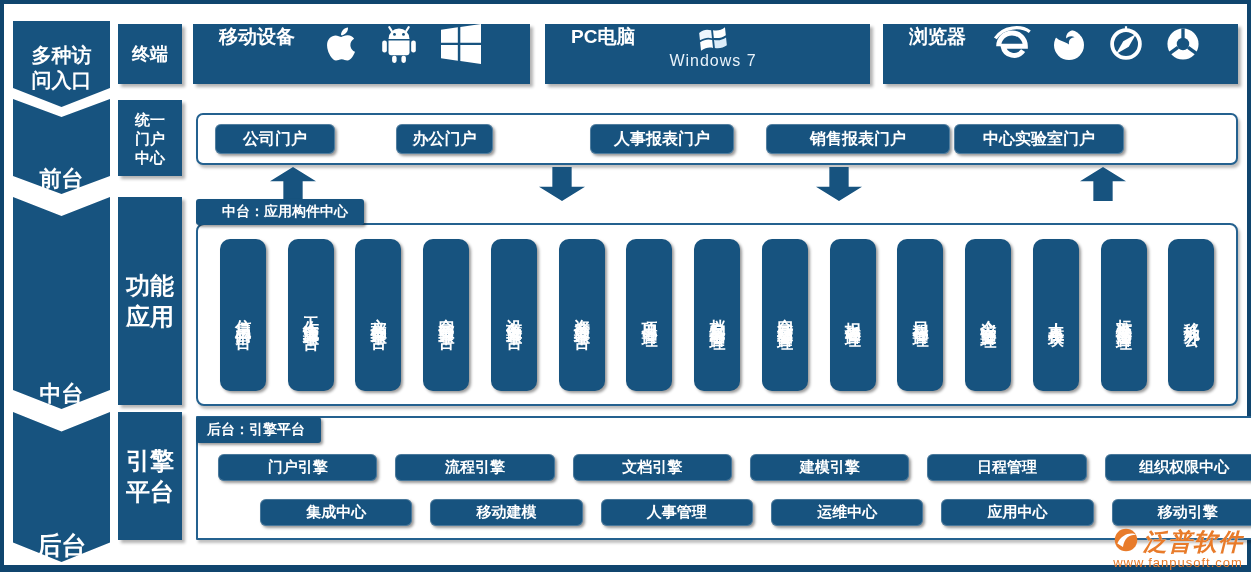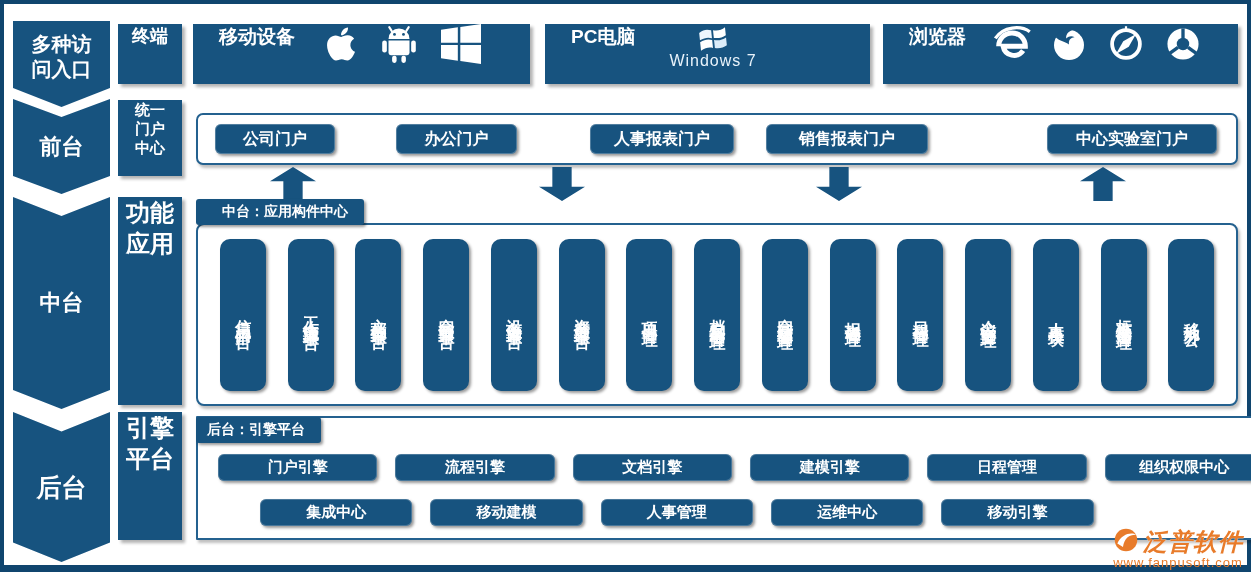--- a/index.html
+++ b/index.html
@@ -7,34 +7,34 @@
     width:1251px;height:572px;position:relative;overflow:hidden;
     background:#ffffff;
     font-family:"Liberation Sans", sans-serif;
   }
   .frame{
     position:absolute;inset:0;box-sizing:border-box;background:#fff;
     border:4px solid #10456e;border-bottom-width:7px;
   }
   
   .chev{position:absolute;left:13px;width:97px;background:#17537f;
-    display:flex;flex-direction:column;align-items:center;justify-content:center;
+    display:flex;flex-direction:column;align-items:center;justify-content:flex-end;
     color:#fff;font-weight:bold;filter:drop-shadow(3px 3px 2px rgba(0,0,0,.35));}
   .banner-access{top:21px;height:86px;
     clip-path:polygon(0 0,100% 0,100% 78%,50% 100%,0 78%);
     font-size:20px;line-height:25px;padding-bottom:14px;box-sizing:border-box;}
   .chev-front{top:99px;height:95px;font-size:22px;
     clip-path:polygon(0 0,50% 19%,100% 0,100% 81%,50% 100%,0 81%);}
   .chev-middle{top:197px;height:212px;font-size:22px;
     clip-path:polygon(0 0,50% 9%,100% 0,100% 91%,50% 100%,0 91%);}
   .chev-back{top:412px;height:150px;font-size:25px;
     clip-path:polygon(0 0,50% 13%,100% 0,100% 87%,50% 100%,0 87%);}
   
   .subbox{position:absolute;left:118px;width:64px;background:#17537f;color:#fff;
-    display:flex;flex-direction:column;align-items:center;justify-content:flex-start;
+    display:flex;flex-direction:column;align-items:center;justify-content:center;
     font-weight:bold;box-shadow:3px 3px 3px rgba(0,0,0,.3);}
   .sub-terminal{top:24px;height:60px;font-size:18px;}
   .sub-portal{top:100px;height:76px;font-size:15px;line-height:19px;}
   .sub-func{top:197px;height:208px;font-size:24px;line-height:31px;}
   .sub-engine{top:412px;height:128px;font-size:24px;line-height:31px;}
   
   .tgroup{position:absolute;top:24px;height:60px;background:#17537f;color:#fff;
     display:flex;align-items:flex-start;box-shadow:3px 3px 3px rgba(0,0,0,.3);}
   .tg-mobile{left:193px;width:337px;}
   .tg-pc{left:545px;width:325px;}
@@ -45,23 +45,23 @@
   .win7{display:flex;flex-direction:column;align-items:center;margin-left:34px;}
   .win7-caption{font-size:16px;color:#e9f3fb;margin-top:-2px;letter-spacing:1px;}
   
   .portal-wrap{position:absolute;left:196px;top:113px;width:1042px;height:52px;
     box-sizing:border-box;background:#fff;border:2px solid #24618f;border-radius:7px;
     box-shadow:2px 3px 3px rgba(0,0,0,.25);}
   .pbtn{position:absolute;top:124px;height:30px;background:#17537f;color:#fff;
     border:none;border-radius:6px;font-family:inherit;font-size:16px;font-weight:bold;
     box-shadow:2px 2px 3px rgba(0,0,0,.4), inset 0 0 0 1px rgba(255,255,255,.25);
     display:flex;align-items:center;justify-content:center;cursor:pointer;}
-  .pb0{left:215px;width:120px;} .pb1{left:396px;width:121px;}
-  .pb2{left:590px;width:144px;} .pb3{left:766px;width:162px;}
-  .pb4{left:1047px;width:170px;}
+  .pb0{left:215px;width:120px;} .pb1{left:396px;width:97px;}
+  .pb2{left:590px;width:144px;} .pb3{left:766px;width:184px;}
+  .pb4{left:954px;width:170px;}
   
   .arrow{position:absolute;top:167px;width:46px;height:34px;background:#17537f;}
   .arrow.up{clip-path:polygon(50% 0,100% 42%,71% 42%,71% 100%,29% 100%,29% 42%,0 42%);}
   .arrow.down{clip-path:polygon(50% 100%,100% 58%,71% 58%,71% 0,29% 0,29% 58%,0 58%);}
   .ar0{left:270px;} .ar1{left:539px;} .ar2{left:816px;} .ar3{left:1080px;}
   
   .tab{position:absolute;background:#17537f;color:#fff;font-size:14px;font-weight:bold;
     padding:4px 16px 4px 11px;border-radius:3px;z-index:3;
     box-shadow:2px 2px 3px rgba(0,0,0,.4);white-space:nowrap;}
   .tab-middle{left:196px;top:199px;padding-left:26px;}
@@ -253,20 +253,21 @@
     <button class="ebtn">文档引擎</button>
     <button class="ebtn">建模引擎</button>
     <button class="ebtn">日程管理</button>
     <button class="ebtn">组织权限中心</button>
   </div>
   <div class="erow erow2">
     <button class="ebtn">集成中心</button>
     <button class="ebtn">移动建模</button>
     <button class="ebtn">人事管理</button>
     <button class="ebtn">运维中心</button>
+    <button class="ebtn">应用中心</button>
     <button class="ebtn">移动引擎</button>
   </div>
 </div>
 <div class="tab tab-back">后台：引擎平台</div>
 
 <div class="watermark">
   <span class="wm-row">
     <span>
       <svg width="26" height="26" viewBox="0 0 30 30">
         <circle cx="15" cy="15" r="13" fill="#e87b2a"></circle>

